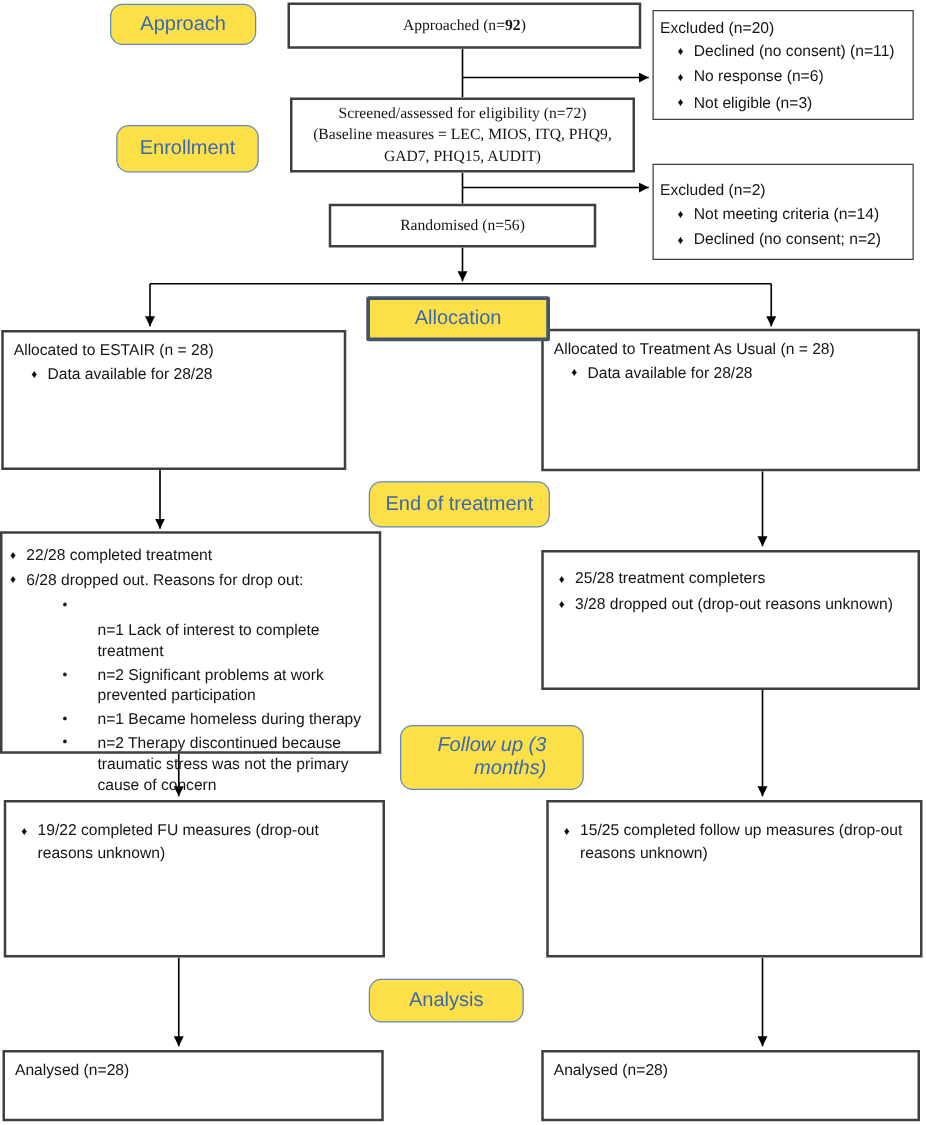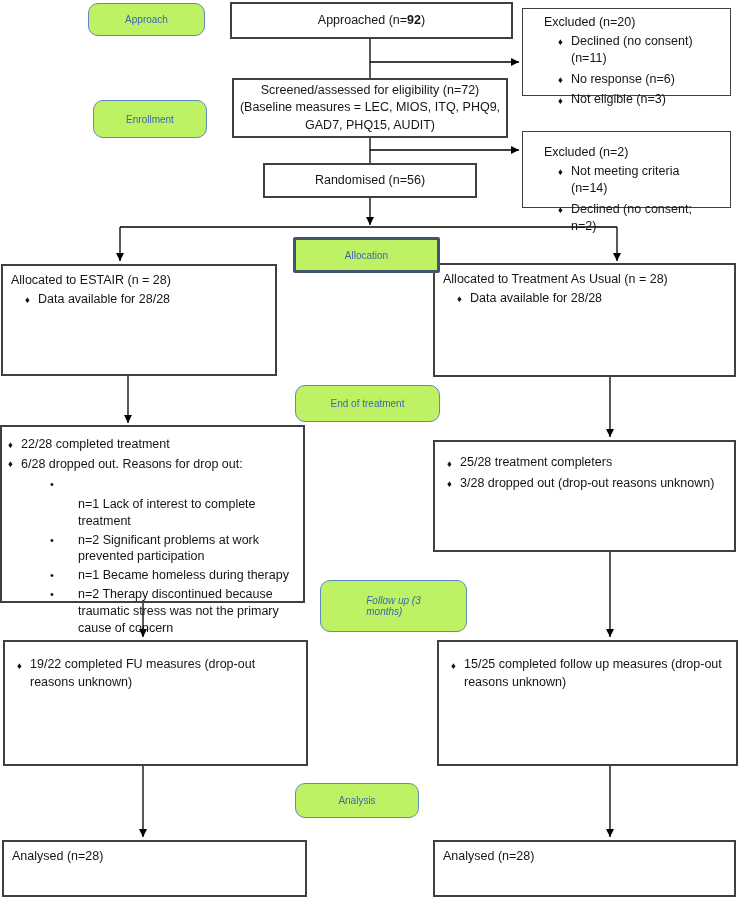--- a/index.html
+++ b/index.html
@@ -6,35 +6,35 @@
   .canvas{
     position:relative;width:741px;height:900px;background:#ffffff;
     font-family:"Liberation Sans",sans-serif;color:#151515;overflow:hidden;
   }
   .connectors{position:absolute;left:0;top:0;z-index:0;}
   .box{
     position:absolute;background:#ffffff;border:2px solid #3f3f3f;
     box-sizing:border-box;z-index:1;font-size:12.5px;line-height:1.4;
   }
   .box.thin{border-width:1.5px;}
-  .center{display:flex;align-items:center;justify-content:center;text-align:center;white-space:pre-line;}
+  .center{display:flex;align-items:center;justify-content:center;text-align:center;white-space:pre-line;font-family:Liberation Serif, serif;}
   .stage{
     position:absolute;display:flex;align-items:center;justify-content:center;
-    box-sizing:border-box;background:#bef264;border:1.4px solid #6088bd;border-radius:10px;
-    color:#3a68b0;font-size:10px;text-align:left;white-space:pre-line;z-index:2;
+    box-sizing:border-box;background:#fde047;border:1.4px solid #6088bd;border-radius:10px;
+    color:#3a68b0;font-size:16px;text-align:right;white-space:pre-line;z-index:2;
   }
   .stage.allocation{border:3.5px solid #44546a;border-radius:2px;}
   ul{list-style:none;margin:0;padding:0;}
   li{display:flex;align-items:flex-start;}
   li.d{margin-bottom:3px;}
   li.r{margin-bottom:2px;}
   .m{flex:none;width:13px;font-size:9.5px;padding-top:2.5px;color:#111;}
   .r .m{width:28px;text-align:left;padding-left:6px;font-size:11px;padding-top:1px;}
   .t{flex:1;}
-  .pad{padding:5px 21px;}
+  .pad{padding:5px 5px;}
   .title-line{margin-bottom:1px;}
   .indent1{padding-left:14px;}
   .sub{padding-left:36px;}
   .bold{font-weight:bold;}
   .topleft{padding:6px 8px;}
 </style>
 </head>
 <body>
 
 <div class="canvas">

